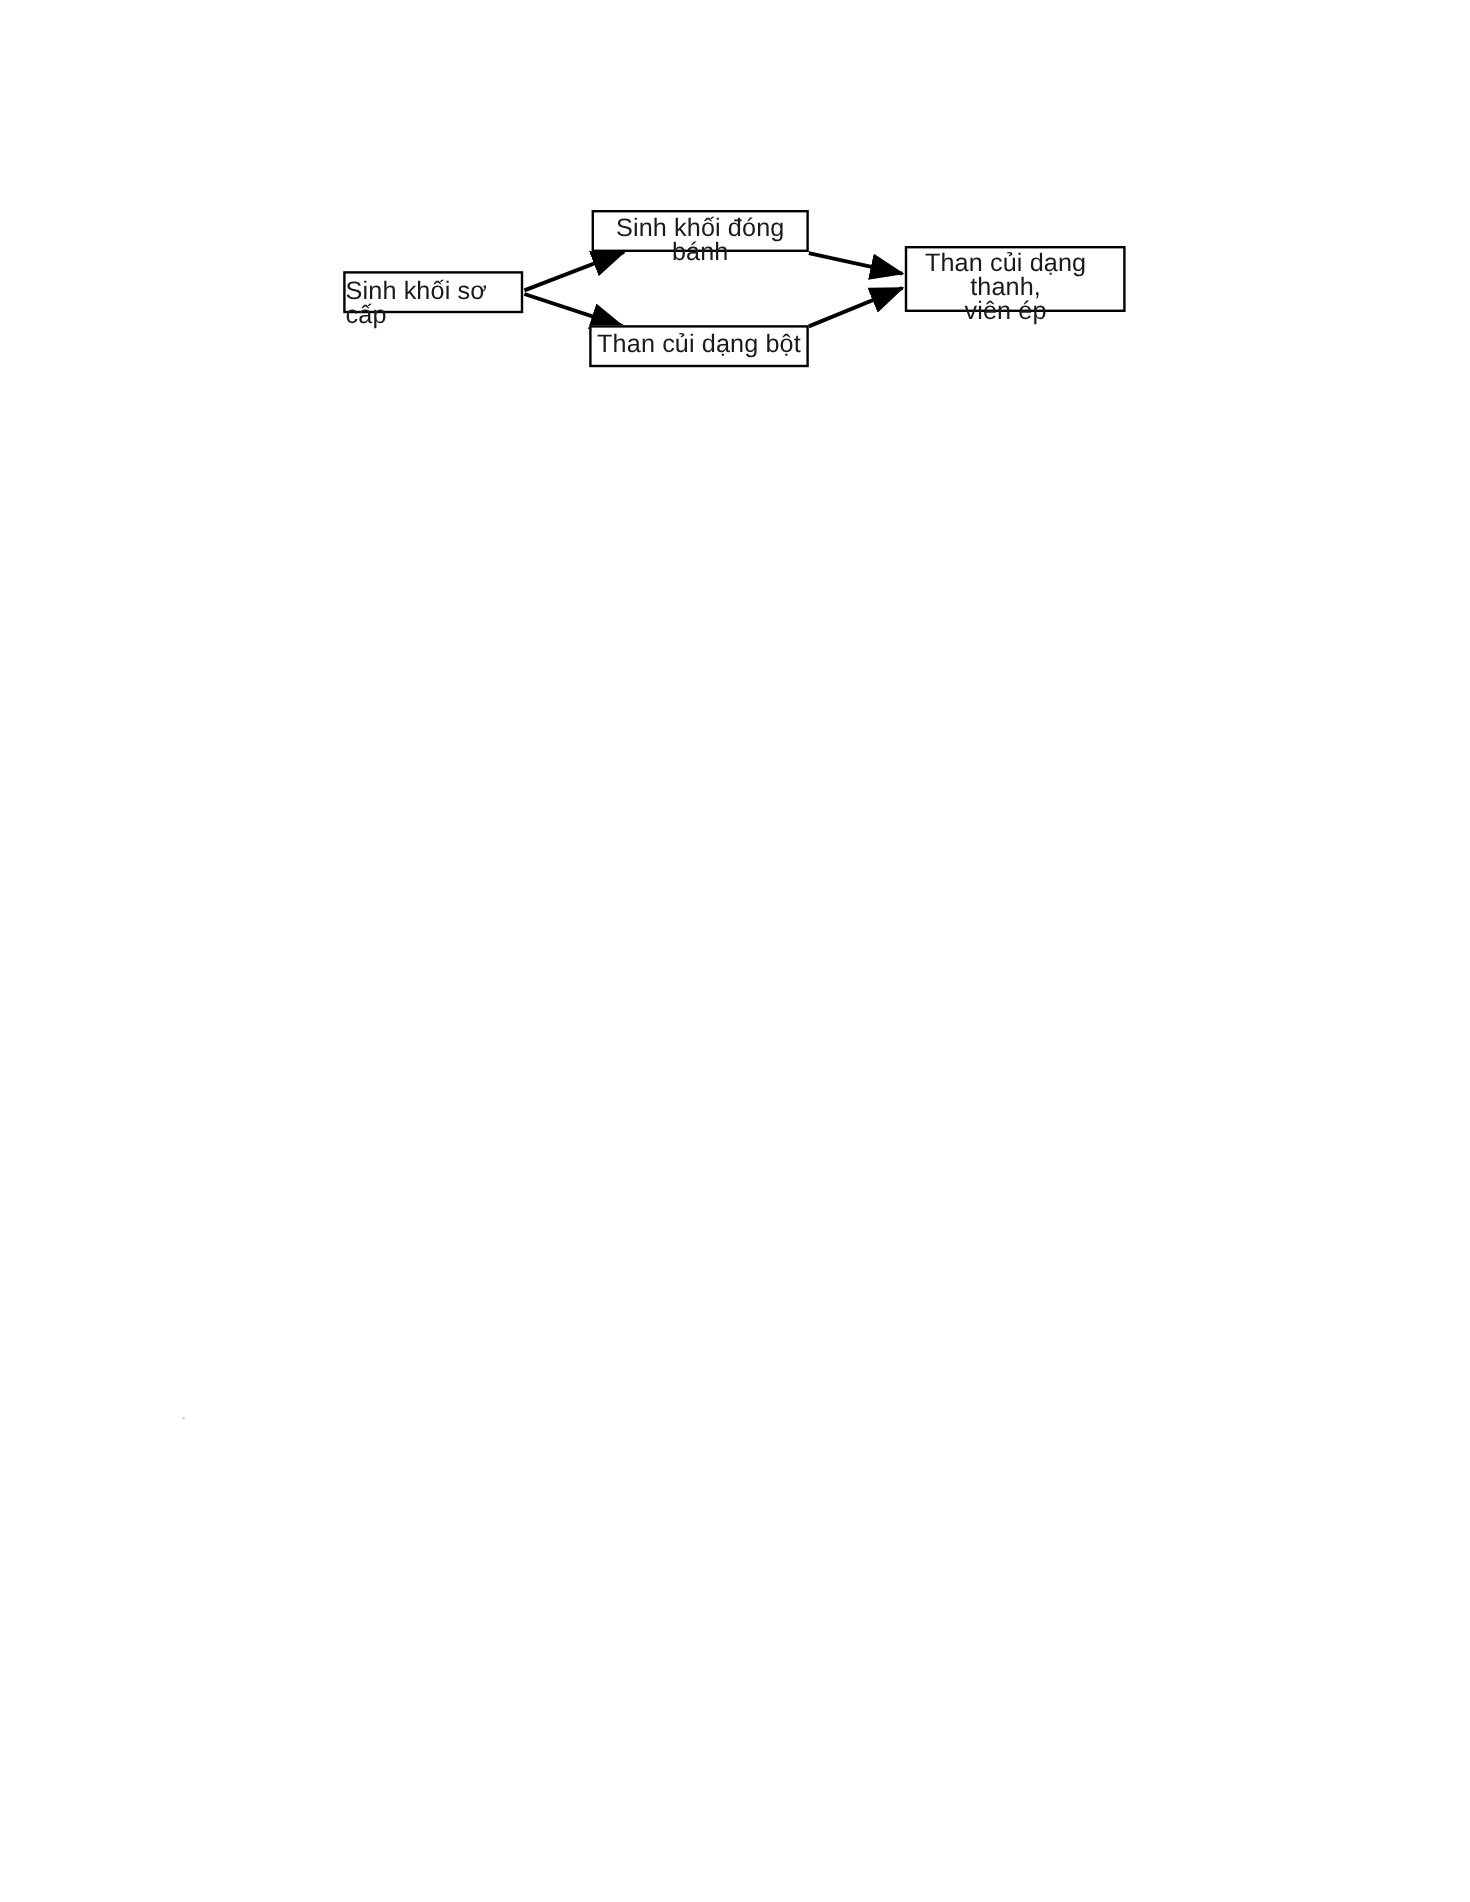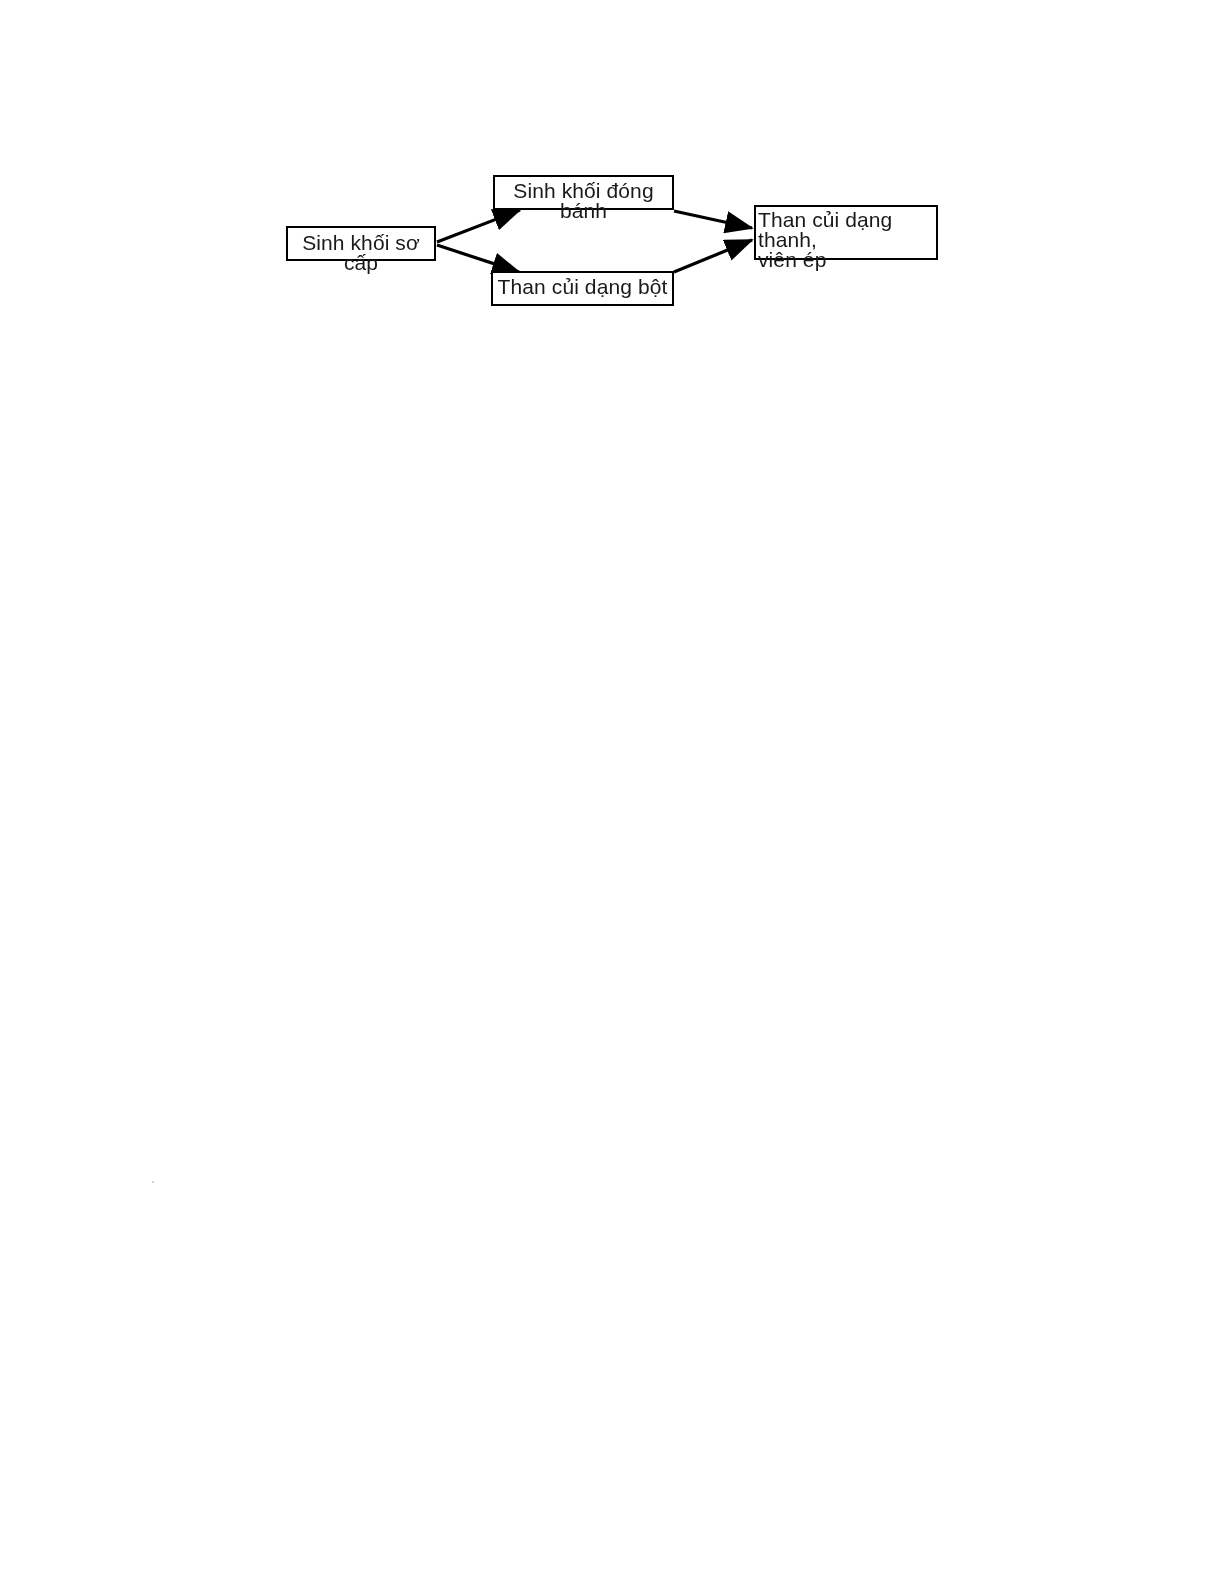--- a/index.html
+++ b/index.html
@@ -57,21 +57,20 @@
     display: block;
     white-space: pre-line;
   }
 
   
   #node-primary-biomass {
     left: 286px;
     top: 226px;
     width: 150px;
     height: 35px;
-    text-align: center;
     padding-top: 5px;
   }
 
   
   #node-briquetted-biomass {
     left: 493px;
     top: 175px;
     width: 181px;
     height: 35px;
     text-align: center;
@@ -87,21 +86,21 @@
     text-align: center;
     padding-top: 4px;
   }
 
   
   #node-stick-pellet-charcoal {
     left: 754px;
     top: 205px;
     width: 184px;
     height: 55px;
-    text-align: left;
+    text-align: center;
     padding: 3px 18px 0 2px;
   }
 
   #caption {
     position: absolute;
     left: 402px;
     top: 358px;
     width: 420px;
     font-size: 16px;
     line-height: 22px;

